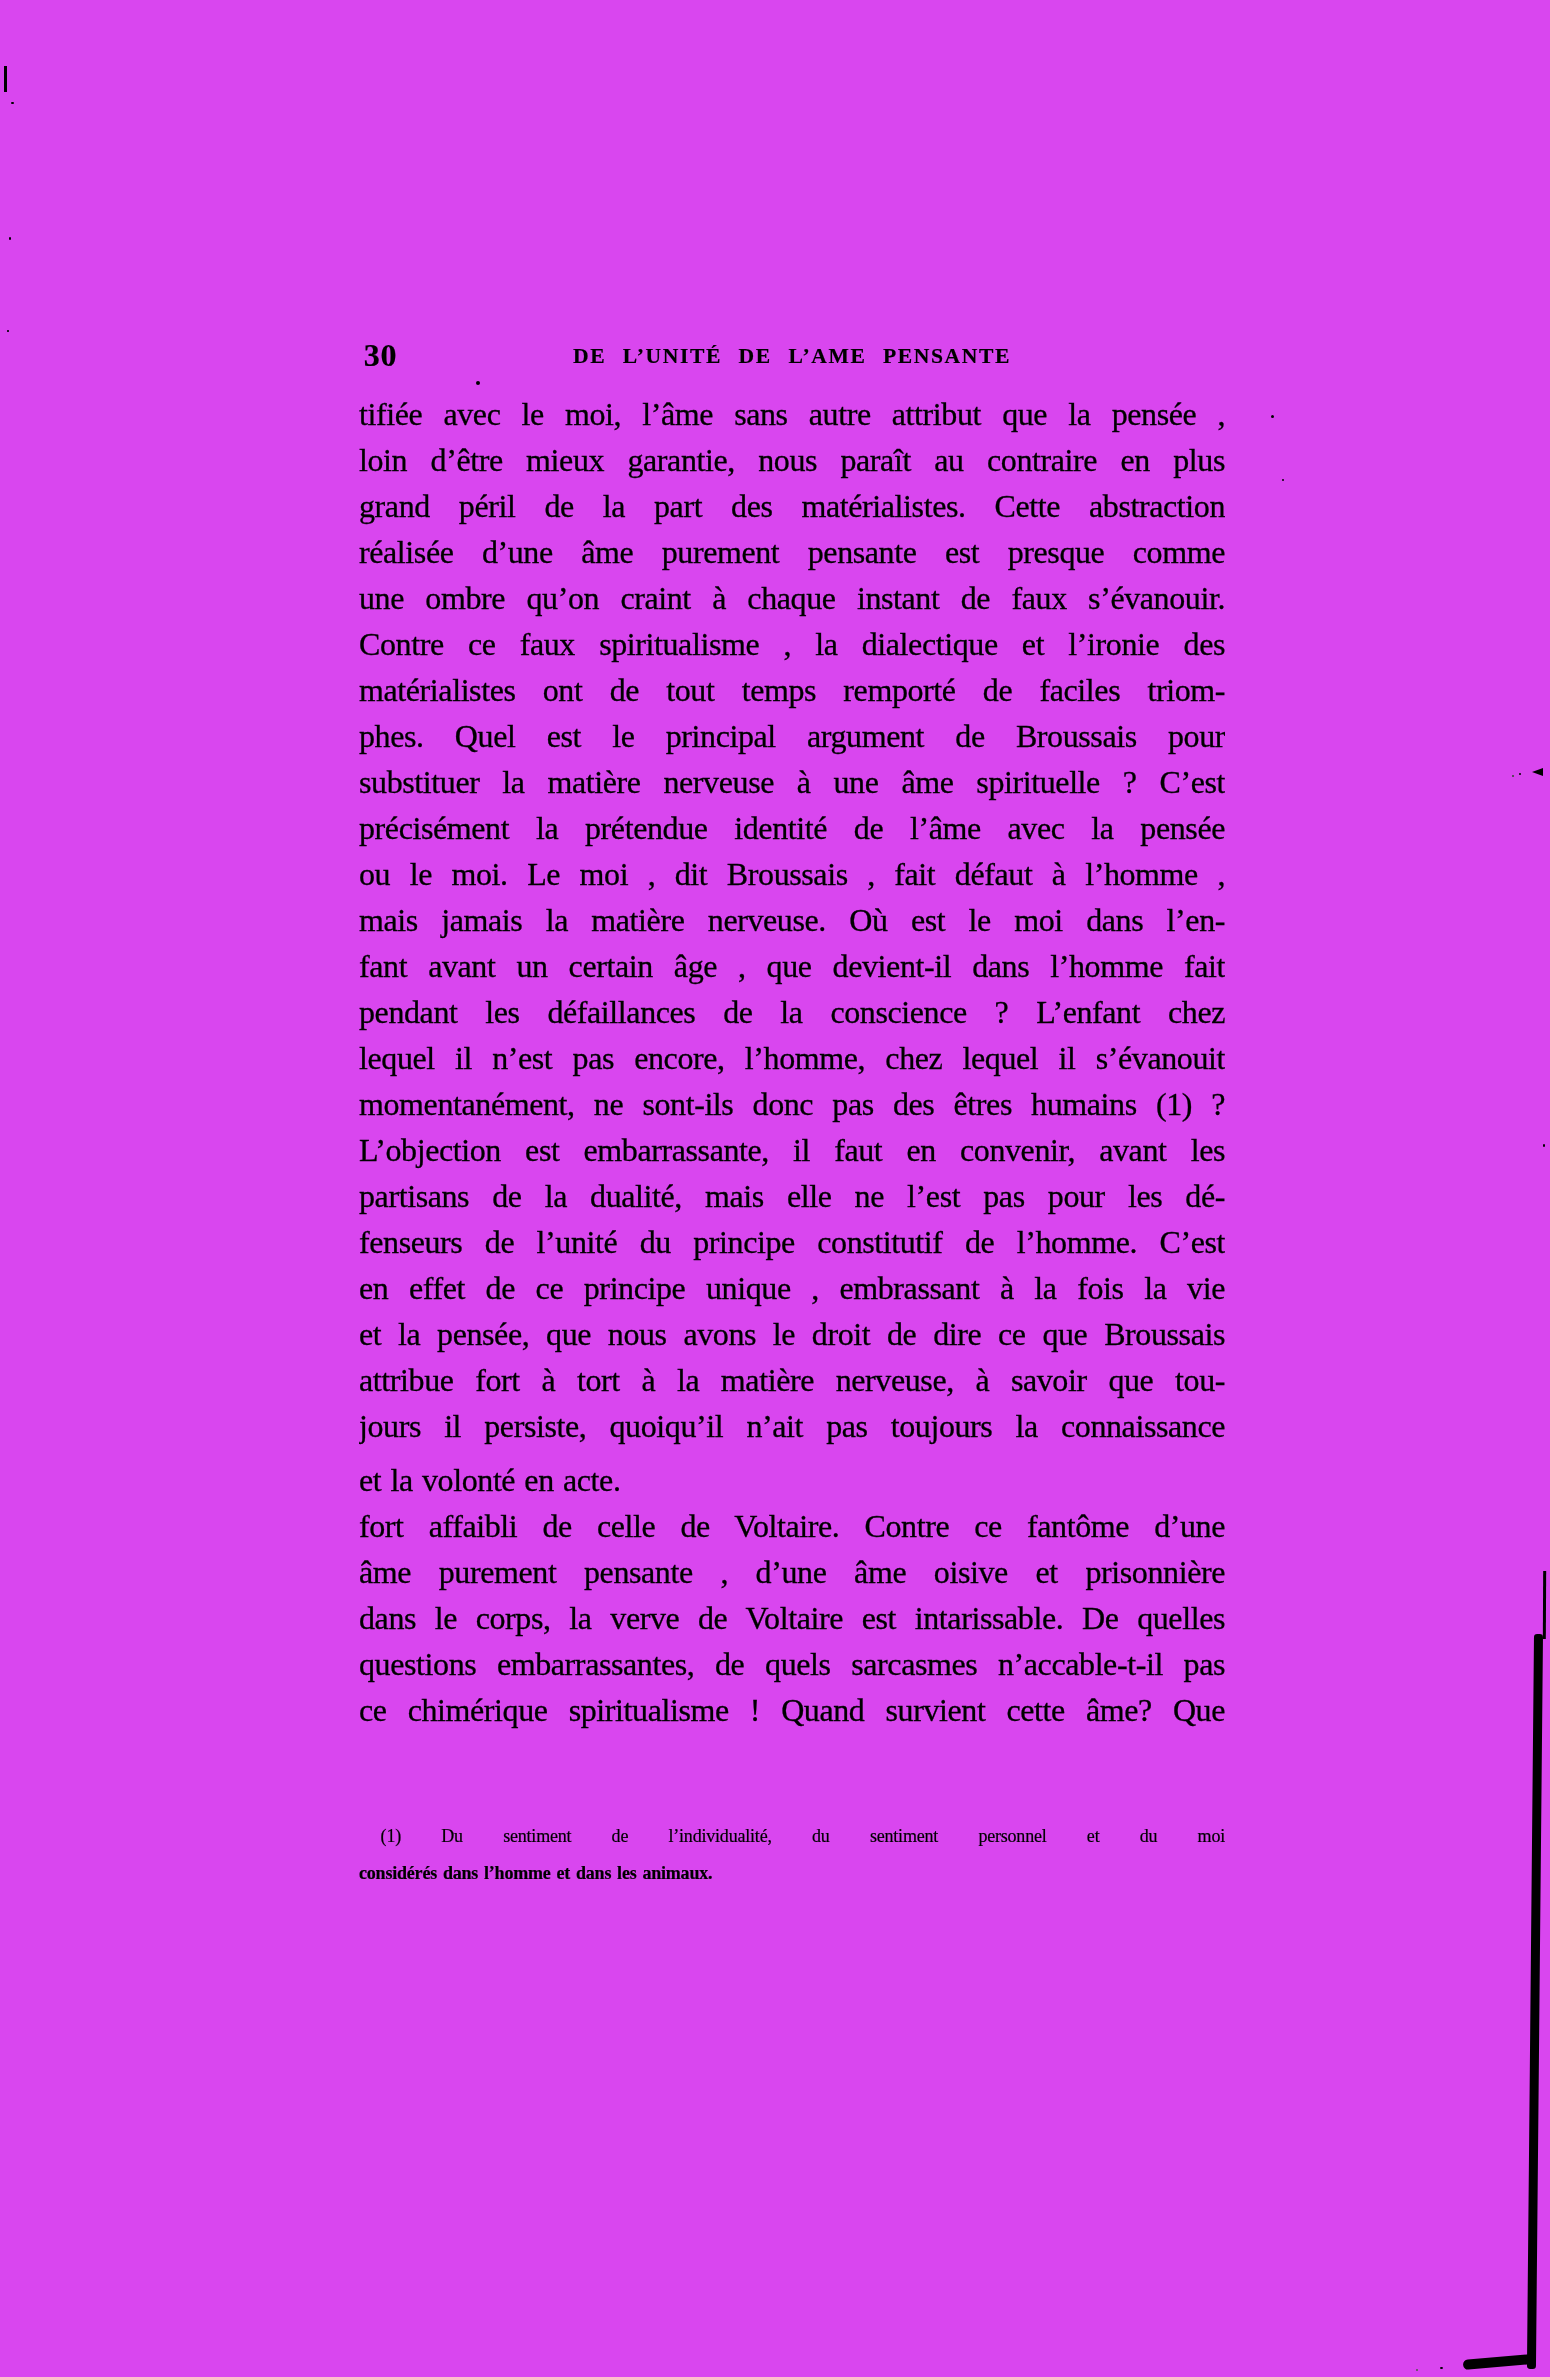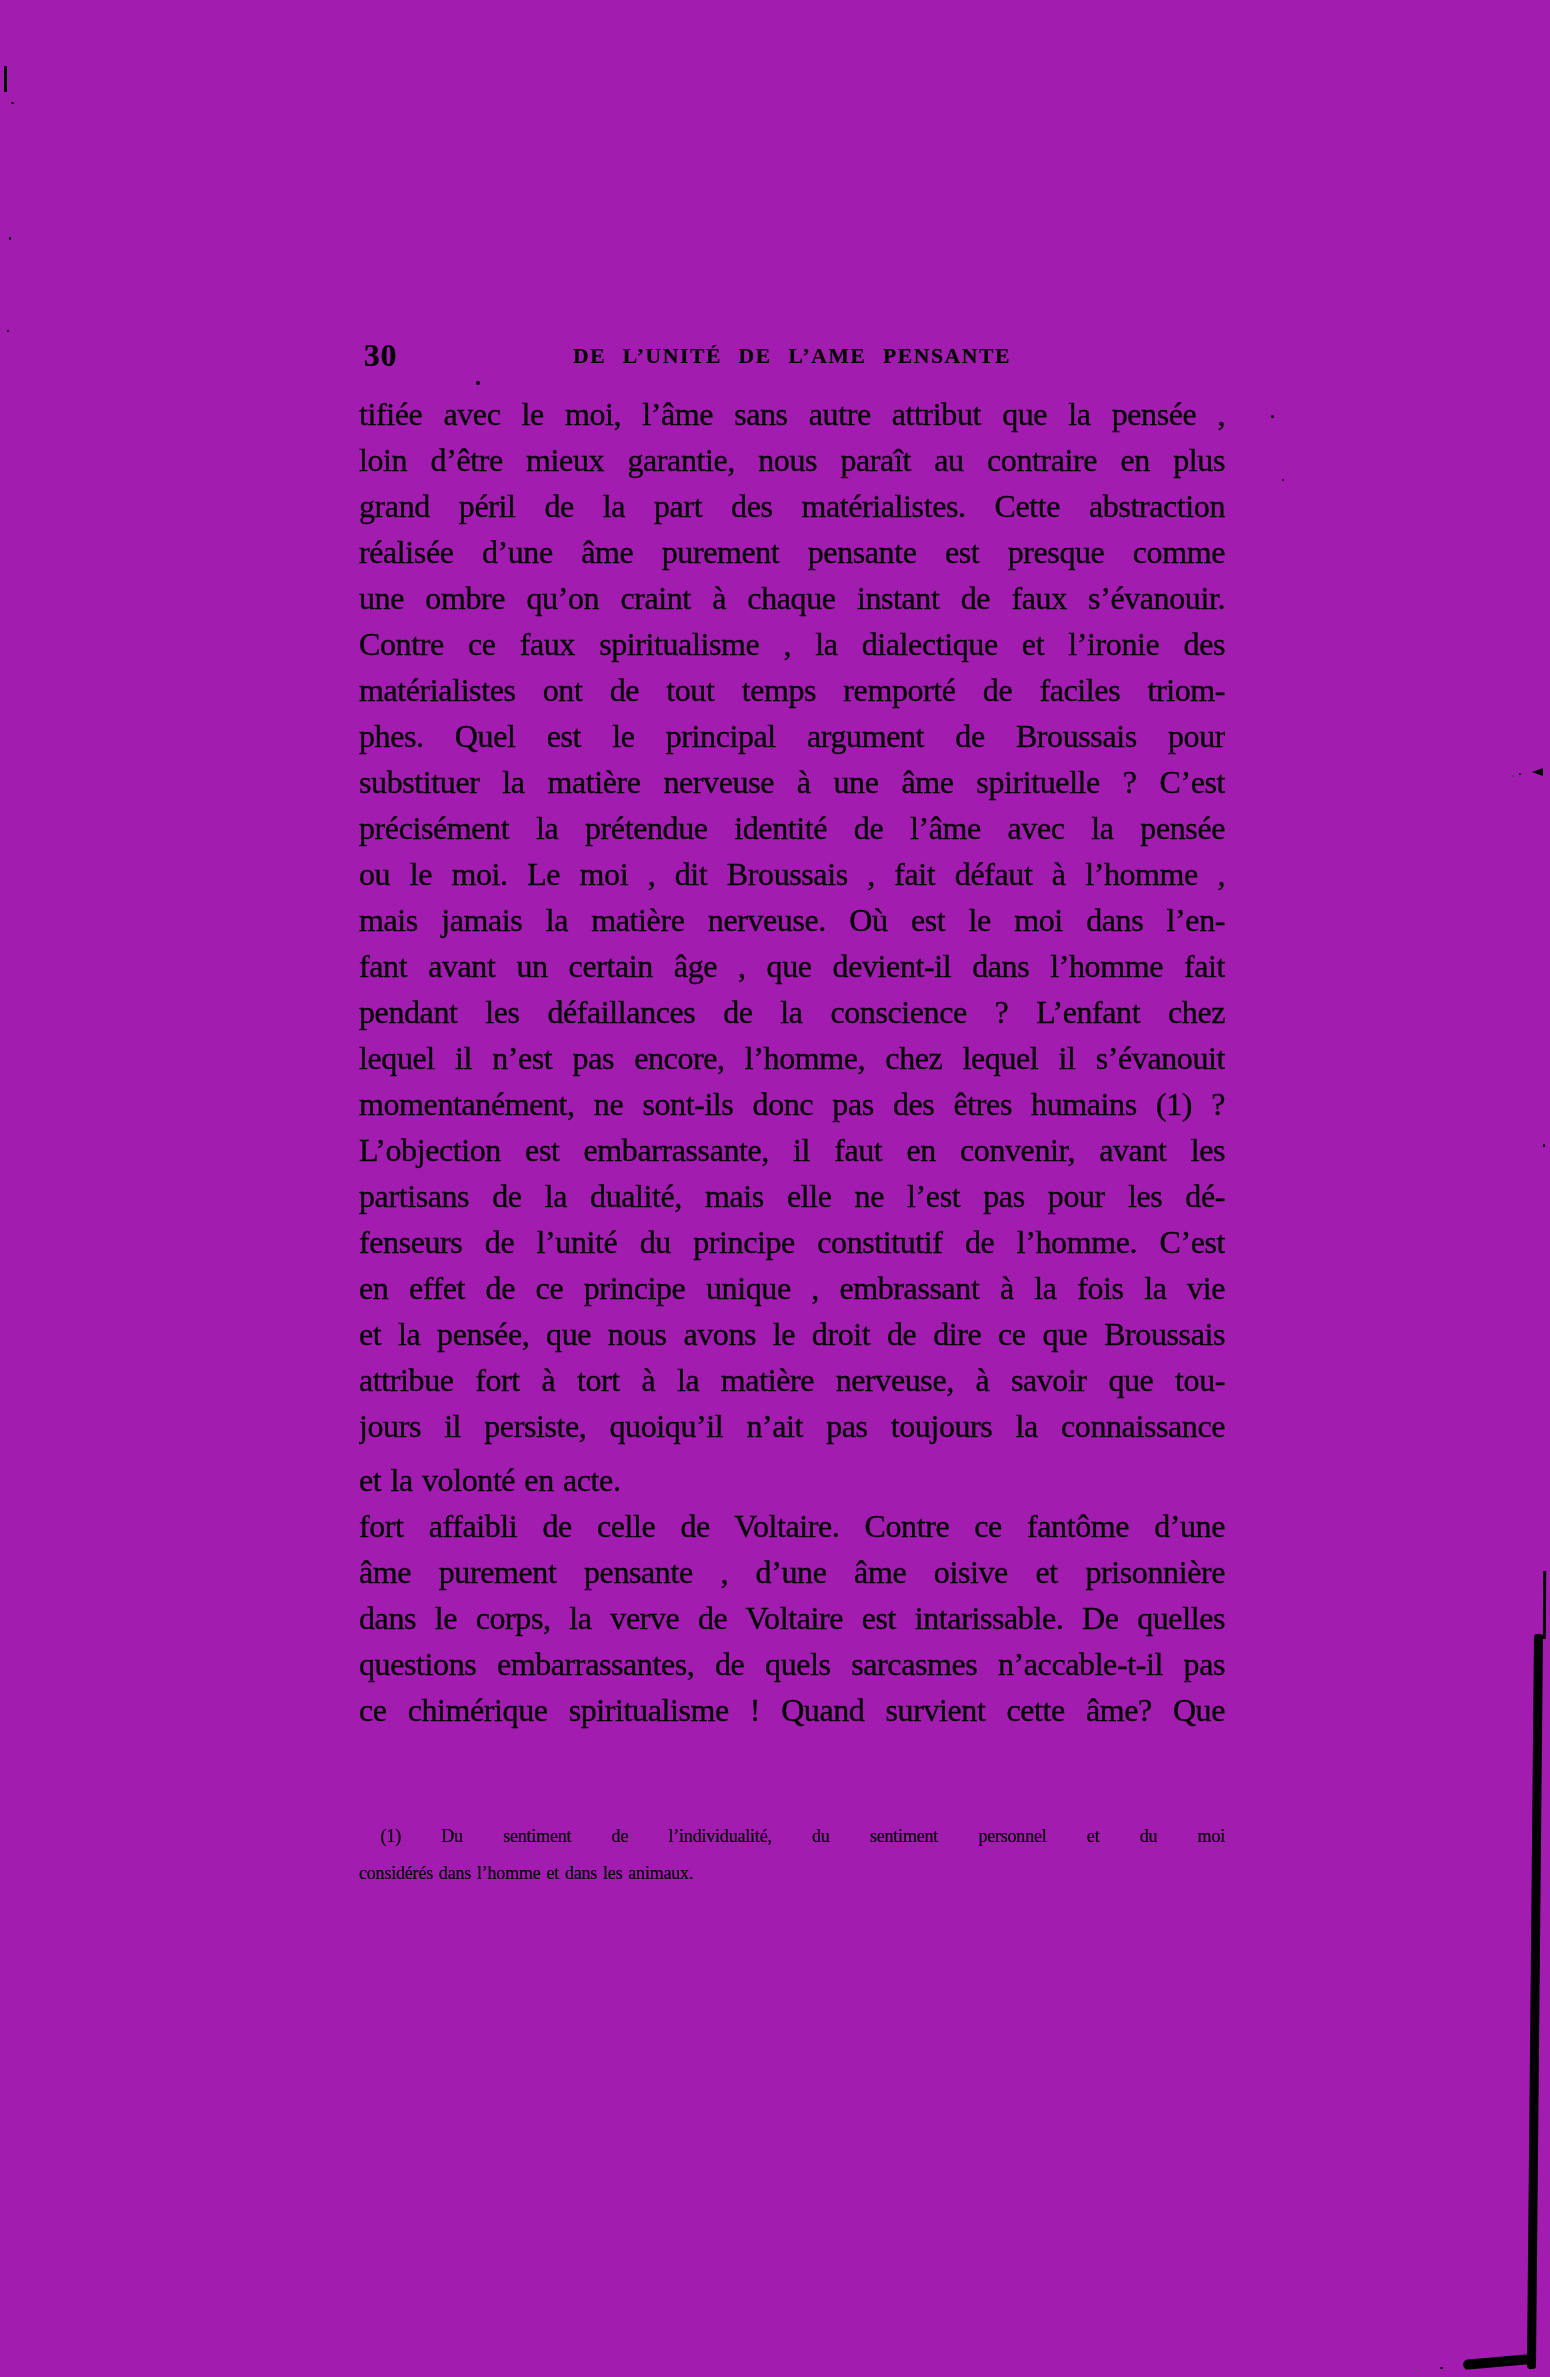--- a/index.html
+++ b/index.html
@@ -1,19 +1,19 @@
 <!DOCTYPE html>
 <html lang="fr" style="font-size:12.8px"><head>
 <meta charset="utf-8">
 <style>
   html,body{margin:0;padding:0;background:#e8e8e8;}
   .page{
     position:relative;
     width:1550px;height:2377px;
-    background:#a21caf;
+    background:#d946ef;
     overflow:hidden;
     font-family:"Liberation Serif", serif;
     color:#000;
   }
   
   .text-col{position:absolute;left:359px;width:866px;}
   .header{top:338px;height:38px;}
   .pagenum{
     position:absolute;left:4.8px;top:0;
     font-size:32px;font-weight:700;line-height:35px;
@@ -48,21 +48,21 @@
     height:37px;line-height:37px;
     font-size:18px;
     letter-spacing:-0.2px;
     word-spacing:1.6px;
     text-align:justify;
     text-align-last:justify;
     white-space:nowrap;
     overflow:hidden;
     -webkit-text-stroke:0.2px #000;
   }
-  .fline.nojust{text-align:right;text-align-last:left;}
+  .fline.nojust{text-align:right;text-align-last:left;font-weight:bold;}
   .fline.indent{text-indent:21.6px;}
   
   .art{position:absolute;background:#000;}
   .round{border-radius:50%;}
   .a-left-tick{left:4px;top:66px;width:3.2px;height:26.4px;}
   .a-sp1{left:11.2px;top:102px;width:2.4px;height:2.4px;}
   .a-sp2{left:8.8px;top:237px;width:2.4px;height:3.2px;}
   .a-sp3{left:7.2px;top:330px;width:1.6px;height:2.4px;}
   .a-dot-pagenum{left:476px;top:381px;width:4px;height:4px;}
   .a-sp4{left:1271px;top:415px;width:3.2px;height:3.2px;}

